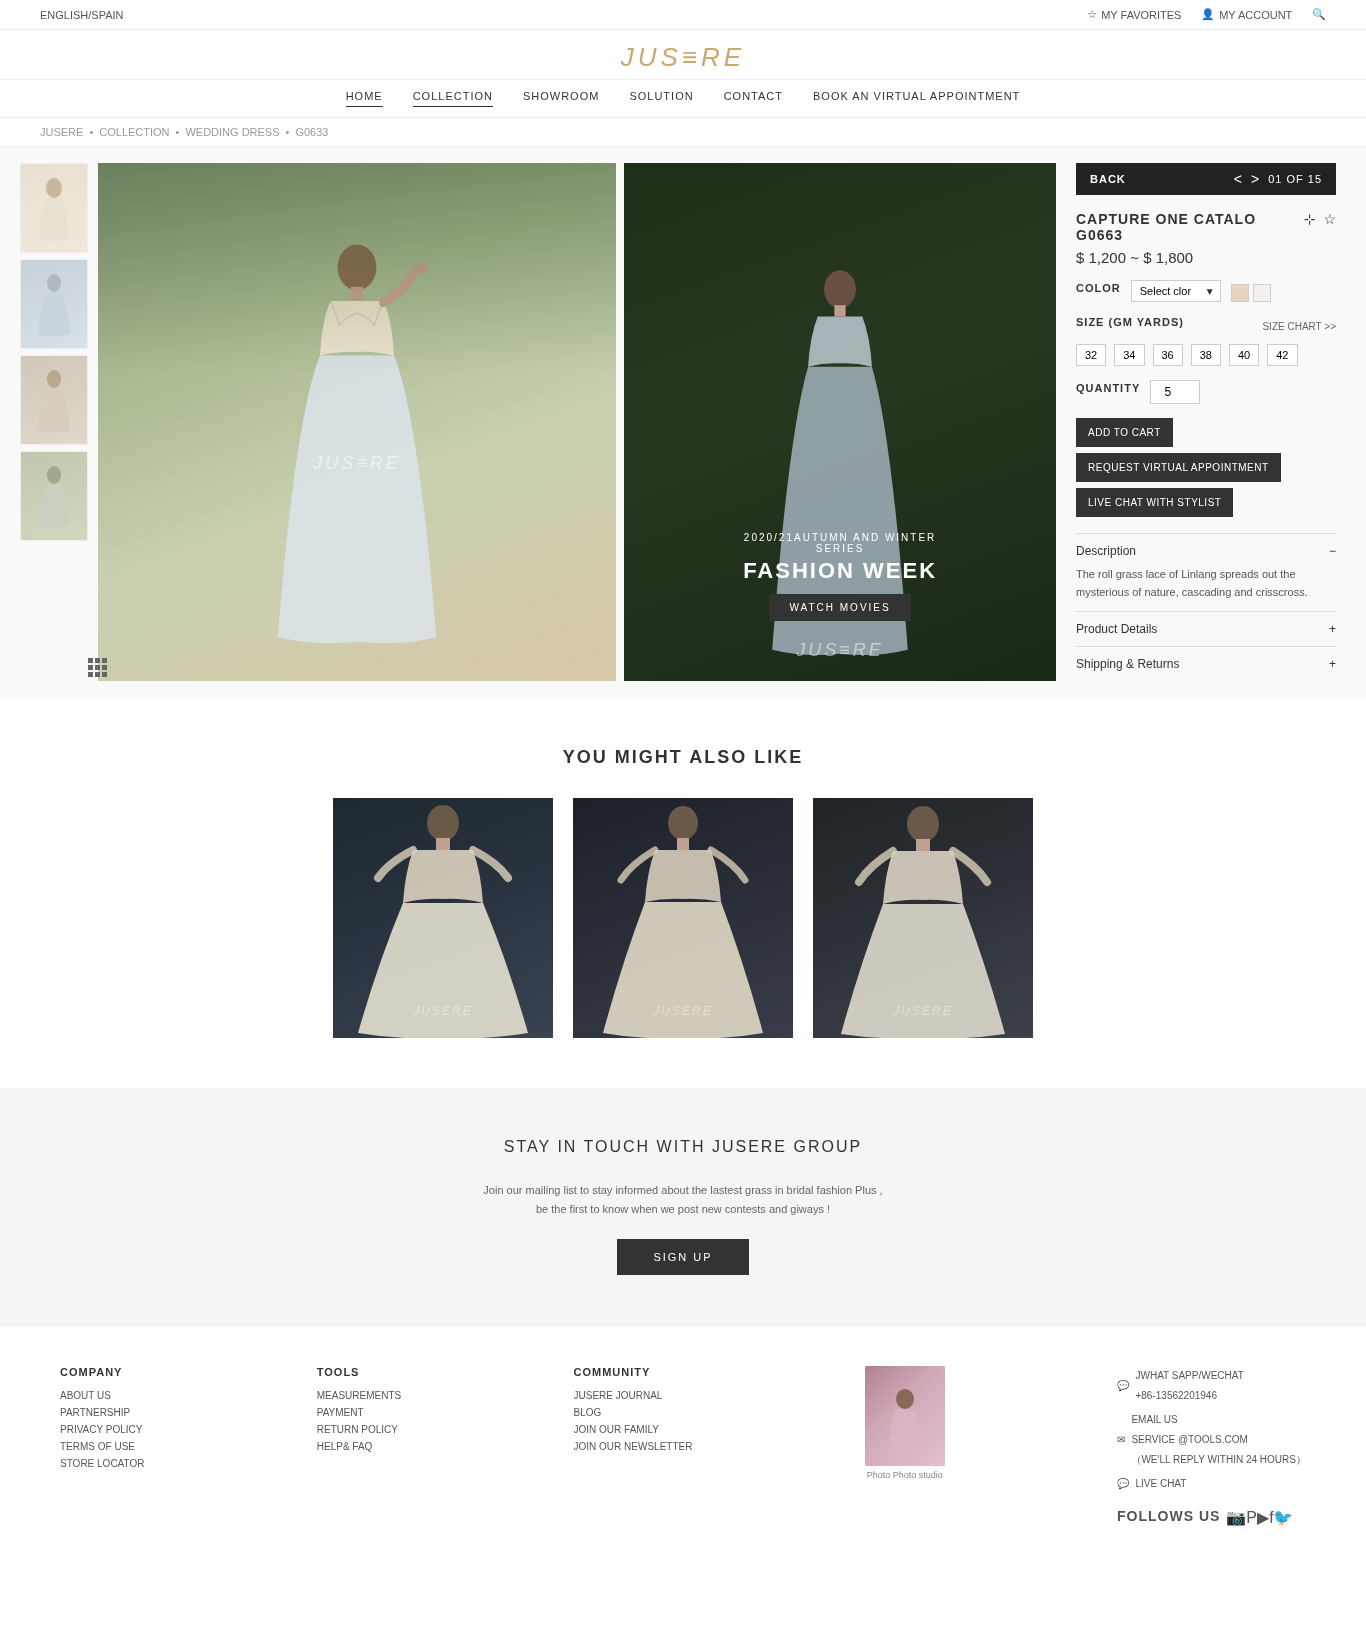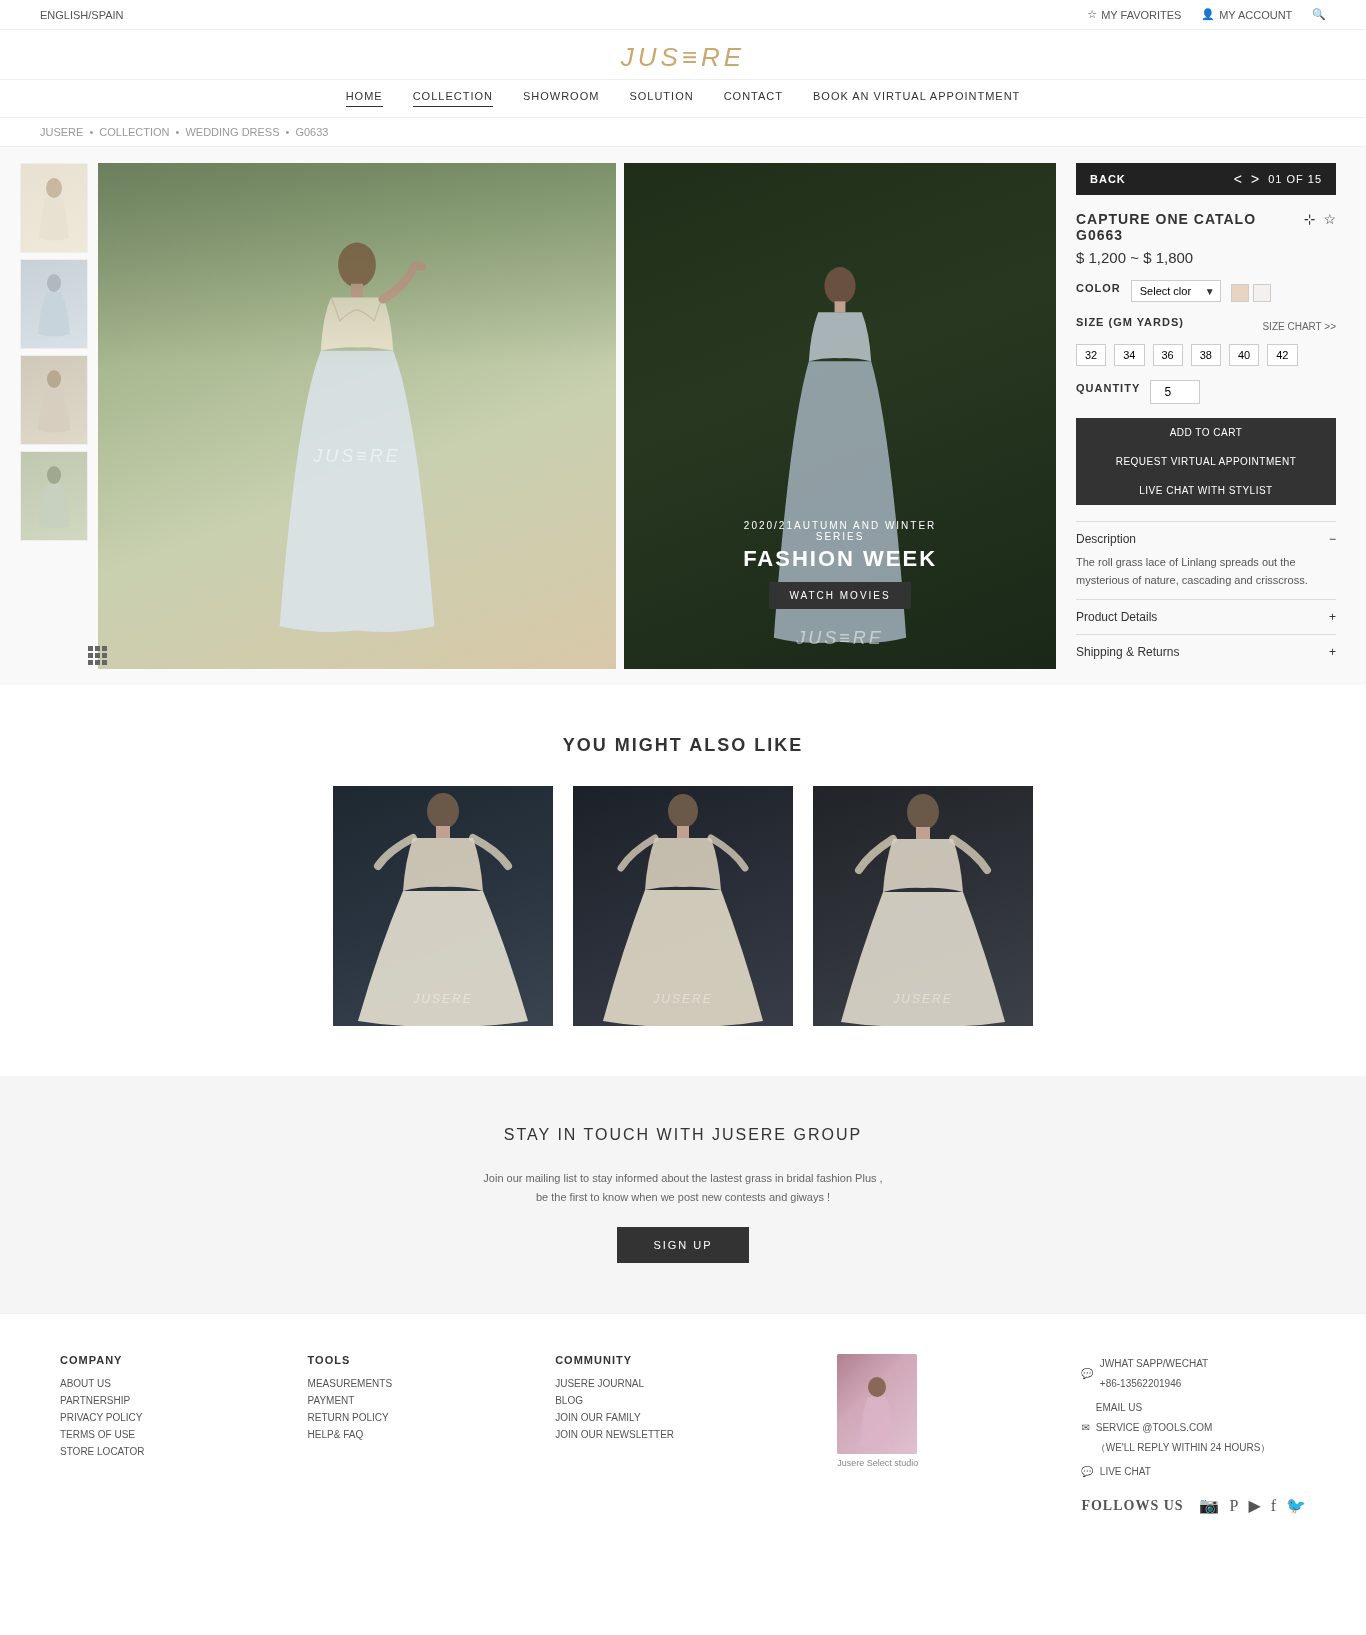--- a/index.html
+++ b/index.html
@@ -298,23 +298,23 @@
     }
     .quantity-input {
       width: 50px;
       padding: 4px 8px;
       border: 1px solid #ccc;
       font-size: 12px;
       text-align: center;
     }
     .action-buttons {
       display: flex;
+      gap: 6px;
       margin-bottom: 16px;
       flex-wrap: wrap;
-      flex-direction: column;
     }
     .btn-dark {
       background: #333;
       color: #fff;
       border: none;
       padding: 9px 12px;
       font-size: 10px;
       letter-spacing: 0.5px;
       cursor: pointer;
       white-space: nowrap;
@@ -440,24 +440,22 @@
       line-height: 2;
     }
     .footer-contact .contact-row {
       display: flex;
       align-items: center;
       gap: 6px;
       margin-bottom: 4px;
     }
     .footer-social {
       display: flex;
-      gap: 10px;
-      align-items: center;
+      gap: 0;
       margin-top: 8px;
-      font-family: Liberation Serif, serif;
     }
     .footer-social span {
       font-size: 14px;
       cursor: pointer;
     }
     .footer-photo {
       width: 80px;
       height: 100px;
       background: linear-gradient(135deg, #c0a0b0 0%, #e0c0d0 100%);
       border-radius: 2px;
@@ -781,21 +779,21 @@
 
     <div class="footer-col">
       <div class="footer-photo">
         <div style="width:100%;height:100%;background:linear-gradient(135deg,#b08090 0%,#d0a8b8 40%,#e0c0d0 100%);border-radius:2px;display:flex;align-items:flex-end;justify-content:center;padding-bottom:4px;">
           <svg width="50" height="75" viewBox="0 0 50 75">
               <ellipse cx="25" cy="12" rx="9" ry="10" fill="#8a6858"></ellipse>
               <path d="M16 22 Q10 35 8 72 Q25 75 42 72 Q40 35 34 22 Z" fill="rgba(220,180,200,0.8)"></path>
             </svg>
         </div>
       </div>
-      <div style="font-size:9px;color:#888;margin-top:4px;text-align:center;">Jusere Select studio</div>
+      <div style="font-size:9px;color:#888;margin-top:4px;text-align:center;">Photo Photo studio</div>
     </div>
 
     <div class="footer-col">
       <div class="footer-contact">
         <div class="contact-row">
           <span>💬</span>
           <div>
             <div>JWHAT SAPP/WECHAT</div>
             <div>+86-13562201946</div>
           </div>

